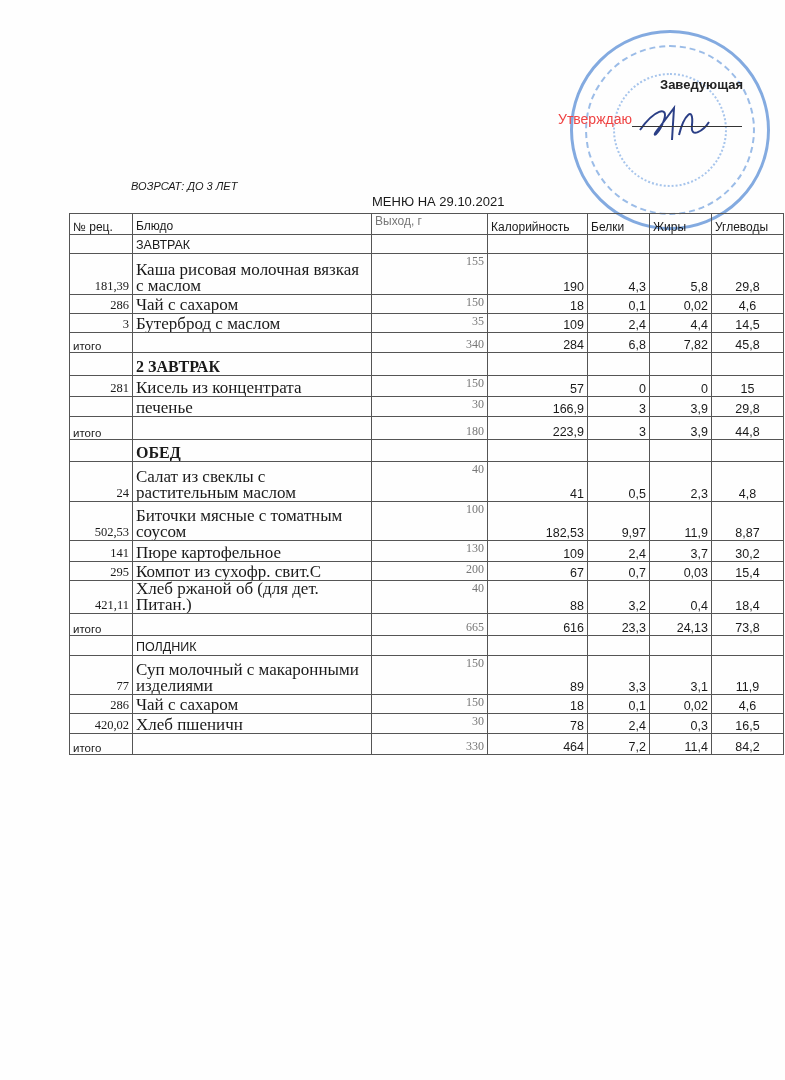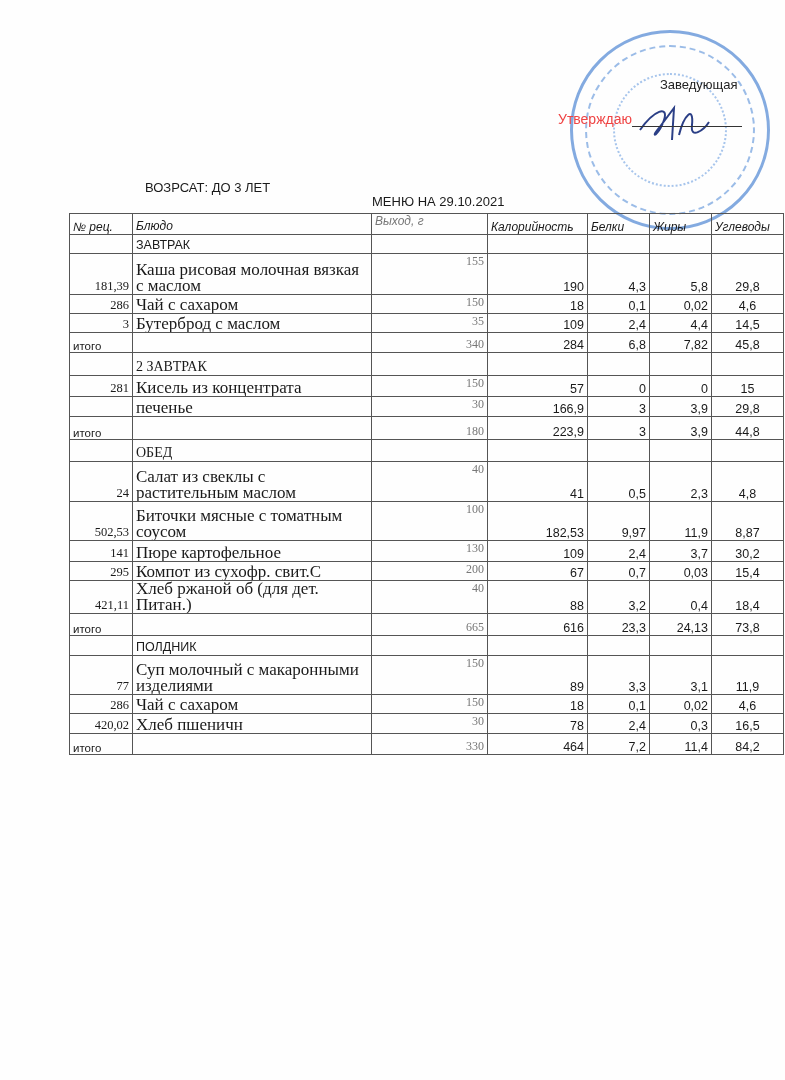--- a/index.html
+++ b/index.html
@@ -13,44 +13,44 @@
   }
   .stamp::before {
     content:""; position:absolute; left:12px; top:12px; right:12px; bottom:12px;
     border-radius:50%; border:2px dashed #7aa6e0;
   }
   .stamp::after {
     content:""; position:absolute; left:40px; top:40px; right:40px; bottom:40px;
     border-radius:50%; border:2px dotted #8ab2e6;
   }
   .signature { position:absolute; left:634px; top:100px; width:80px; height:45px; }
-  .approve-head { position:absolute; left:660px; top:77px; font-size:13px; color:#222; }
+  .approve-head { position:absolute; left:660px; top:77px; font-size:13px; color:#222;font-weight:bold; }
   .approve-line { position:absolute; left:558px; top:111px; font-size:14px; color:#ef4444; }
   .approve-line .line { display:inline-block; width:110px; border-bottom:1px solid #333; height:12px; vertical-align:bottom; }
   .menu-title { position:absolute; left:372px; top:146px; font-size:13px;margin-top:48px; }
-  .age { position:absolute; left:145px; top:180px; font-size:13px; }
+  .age { position:absolute; left:131px; top:180px; font-size:11px;font-style:italic; }
 
   table.menu {
     position:absolute; left:69px; top:213px; border-collapse:collapse; table-layout:fixed;
     font-size:12.5px;
   }
   table.menu td, table.menu th {
     border:1px solid #555; padding:0 3px; overflow:hidden; white-space:nowrap; vertical-align:bottom;
   }
-  th { font-weight:normal; text-align:left; height:20px; font-family:"Liberation Sans", sans-serif; font-size:12px;font-style:italic; }
+  th { font-weight:normal; text-align:left; height:20px; font-family:"Liberation Sans", sans-serif; font-size:12px; }
   .c-no { width:56px; text-align:right; font-family:"Liberation Serif", serif; }
   .c-dish { width:232px; font-family:"Liberation Serif", serif; font-size:17px; white-space:normal !important; line-height:16px; }
   .c-out { width:109px; text-align:right; font-family:"Liberation Serif", serif; color:#777; vertical-align:top !important; font-size:12px;margin-top:32px; }
   .c-cal { width:93px; text-align:right; }
   .c-prot { width:55px; text-align:right; }
   .c-fat { width:55px; text-align:right; }
   .c-carb { width:65px; text-align:center; }
   .num { font-family:"Liberation Sans", sans-serif; font-size:12.5px; }
   tr.section td.c-dish { font-family:"Liberation Sans", sans-serif; font-size:12.5px; }
-  tr.section.serif td.c-dish { font-family:"Liberation Serif", serif; font-size:14px; }
+  tr.section.serif td.c-dish { font-family:"Liberation Serif", serif; font-size:16px;font-weight:bold; }
   tr.total td.c-no { text-align:left; font-family:"Liberation Sans", sans-serif; font-size:11.5px; }
   tr.total td.c-out { vertical-align:bottom !important; }
   th.c-no, th.c-dish, th.c-out { text-align:left; font-family:"Liberation Sans", sans-serif; font-size:12px; }
   th.c-cal, th.c-prot, th.c-fat, th.c-carb { text-align:left; }
 </style>
 </head>
 <body>
 
 <div class="stamp"></div>
 <svg class="signature" viewBox="0 0 80 45">

